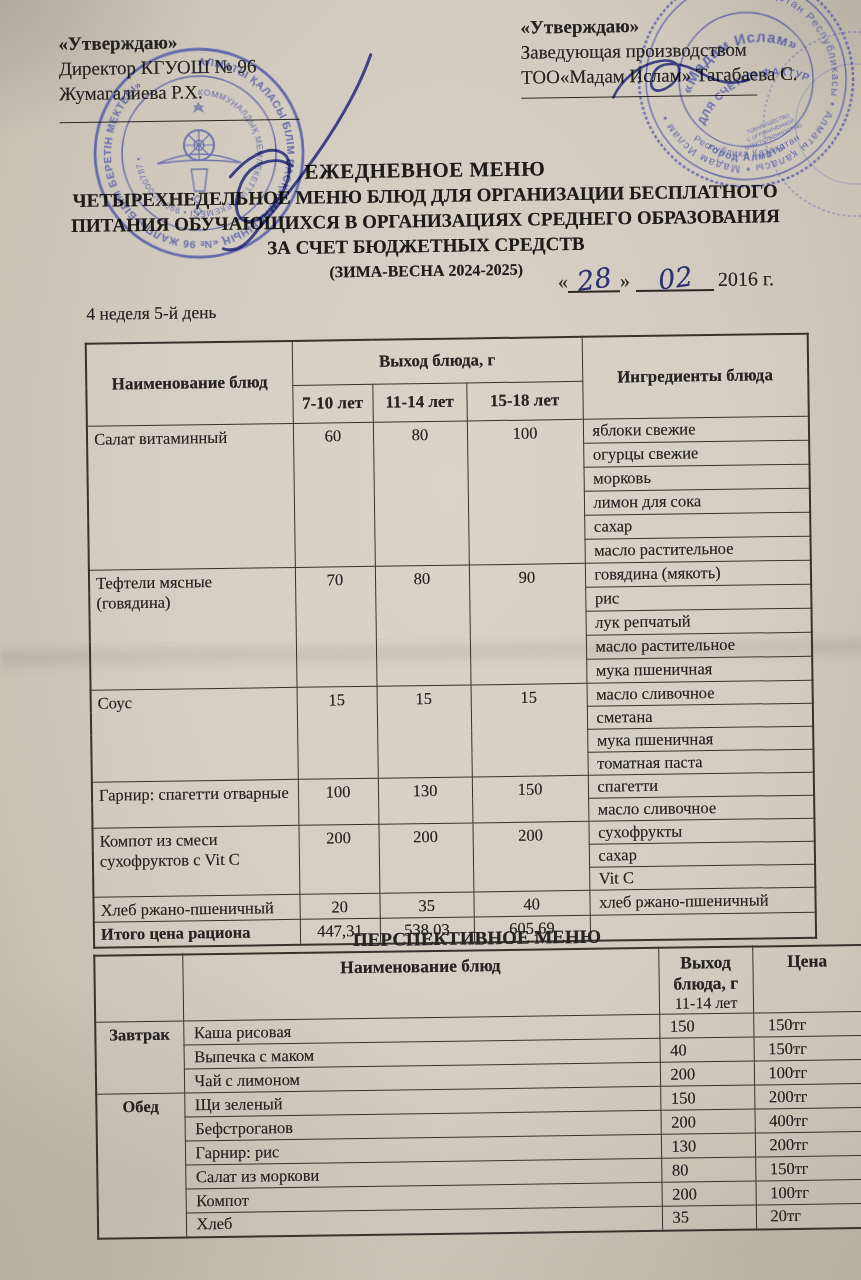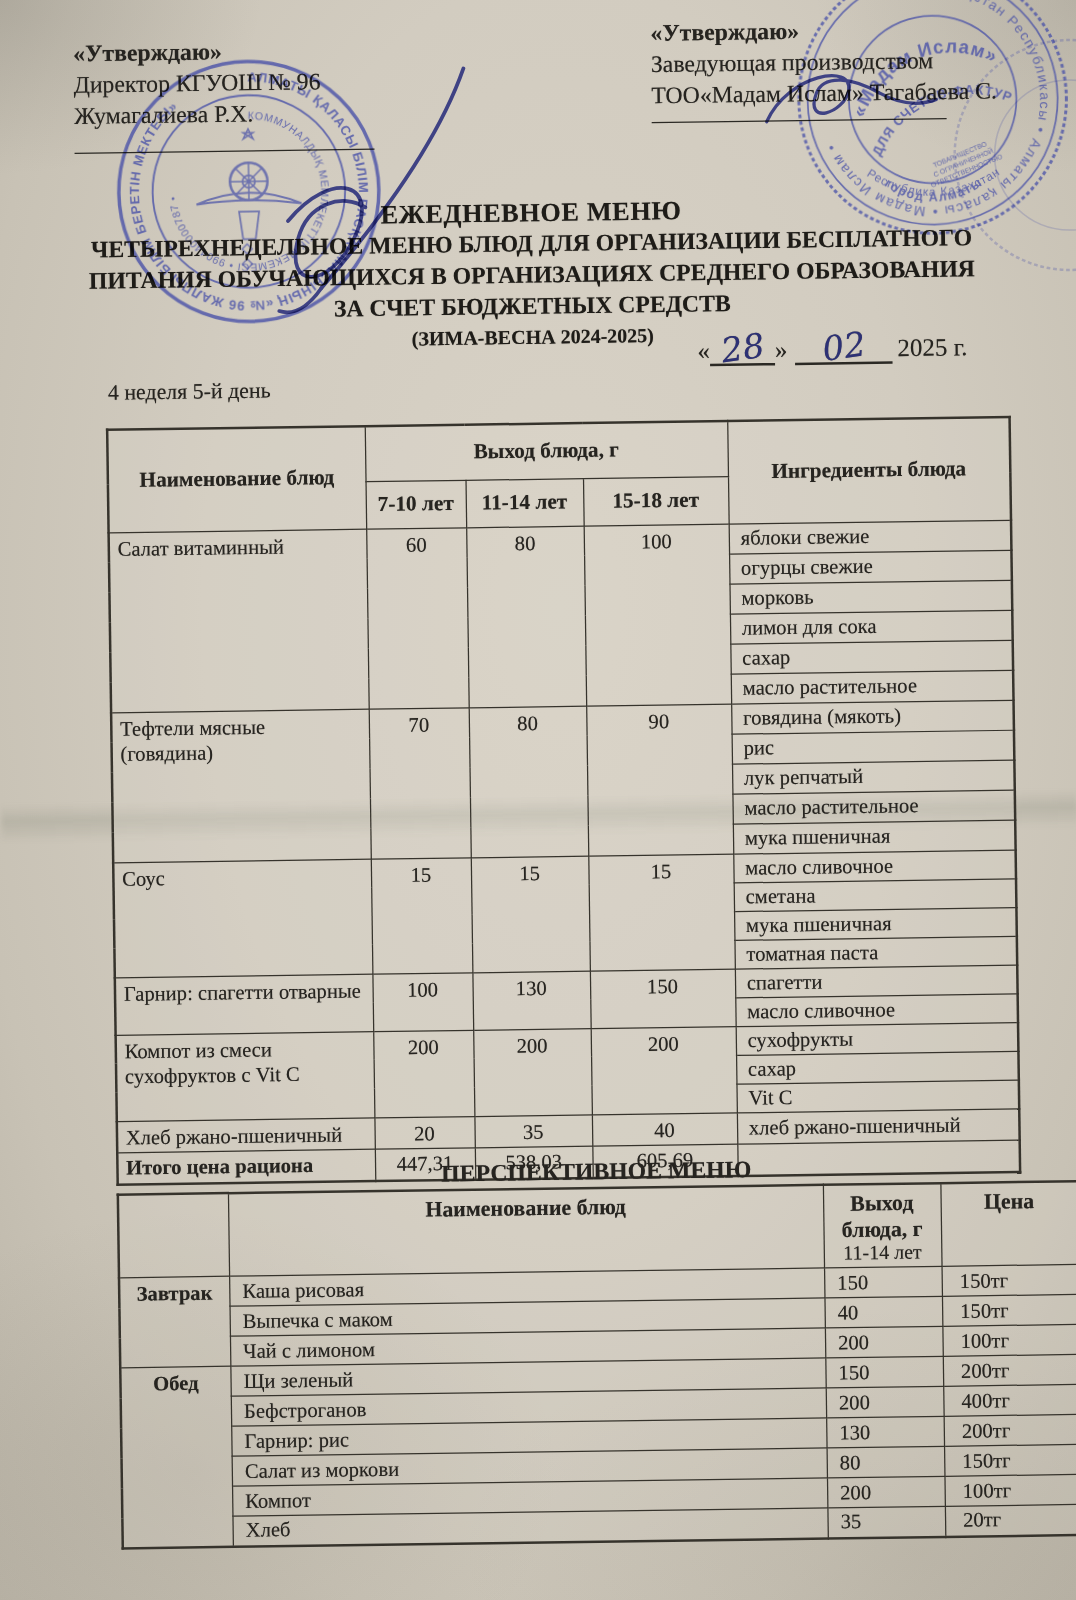--- a/index.html
+++ b/index.html
@@ -91,21 +91,21 @@
     <div class="sigline sl-right"></div>
 
     <div class="title txt">
       <div class="l1">ЕЖЕДНЕВНОЕ МЕНЮ</div>
       <div class="l2">ЧЕТЫРЕХНЕДЕЛЬНОЕ МЕНЮ БЛЮД ДЛЯ ОРГАНИЗАЦИИ БЕСПЛАТНОГО</div>
       <div class="l3">ПИТАНИЯ ОБУЧАЮЩИХСЯ В ОРГАНИЗАЦИЯХ СРЕДНЕГО ОБРАЗОВАНИЯ</div>
       <div class="l4">ЗА СЧЕТ БЮДЖЕТНЫХ СРЕДСТВ</div>
       <div class="l5">(ЗИМА-ВЕСНА 2024-2025)</div>
     </div>
 
-    <div class="dateline txt"><span>«</span><span class="du du1"><span class="hand">28</span></span><span>»</span><span class="du du2"><span class="hand">02</span></span><span>2025 г.</span></div>
+    <div class="dateline txt"><span>«</span><span class="du du1"><span class="hand">28</span></span><span>»</span><span class="du du2"><span class="hand">02</span></span><span>2016 г.</span></div>
 
     <div class="weeklabel txt">4 неделя 5-й день</div>
 
     <table class="menu txt">
       <colgroup>
           <col style="width:206px">
           <col style="width:80px">
           <col style="width:94px">
           <col style="width:116px">
           <col style="width:226px">

